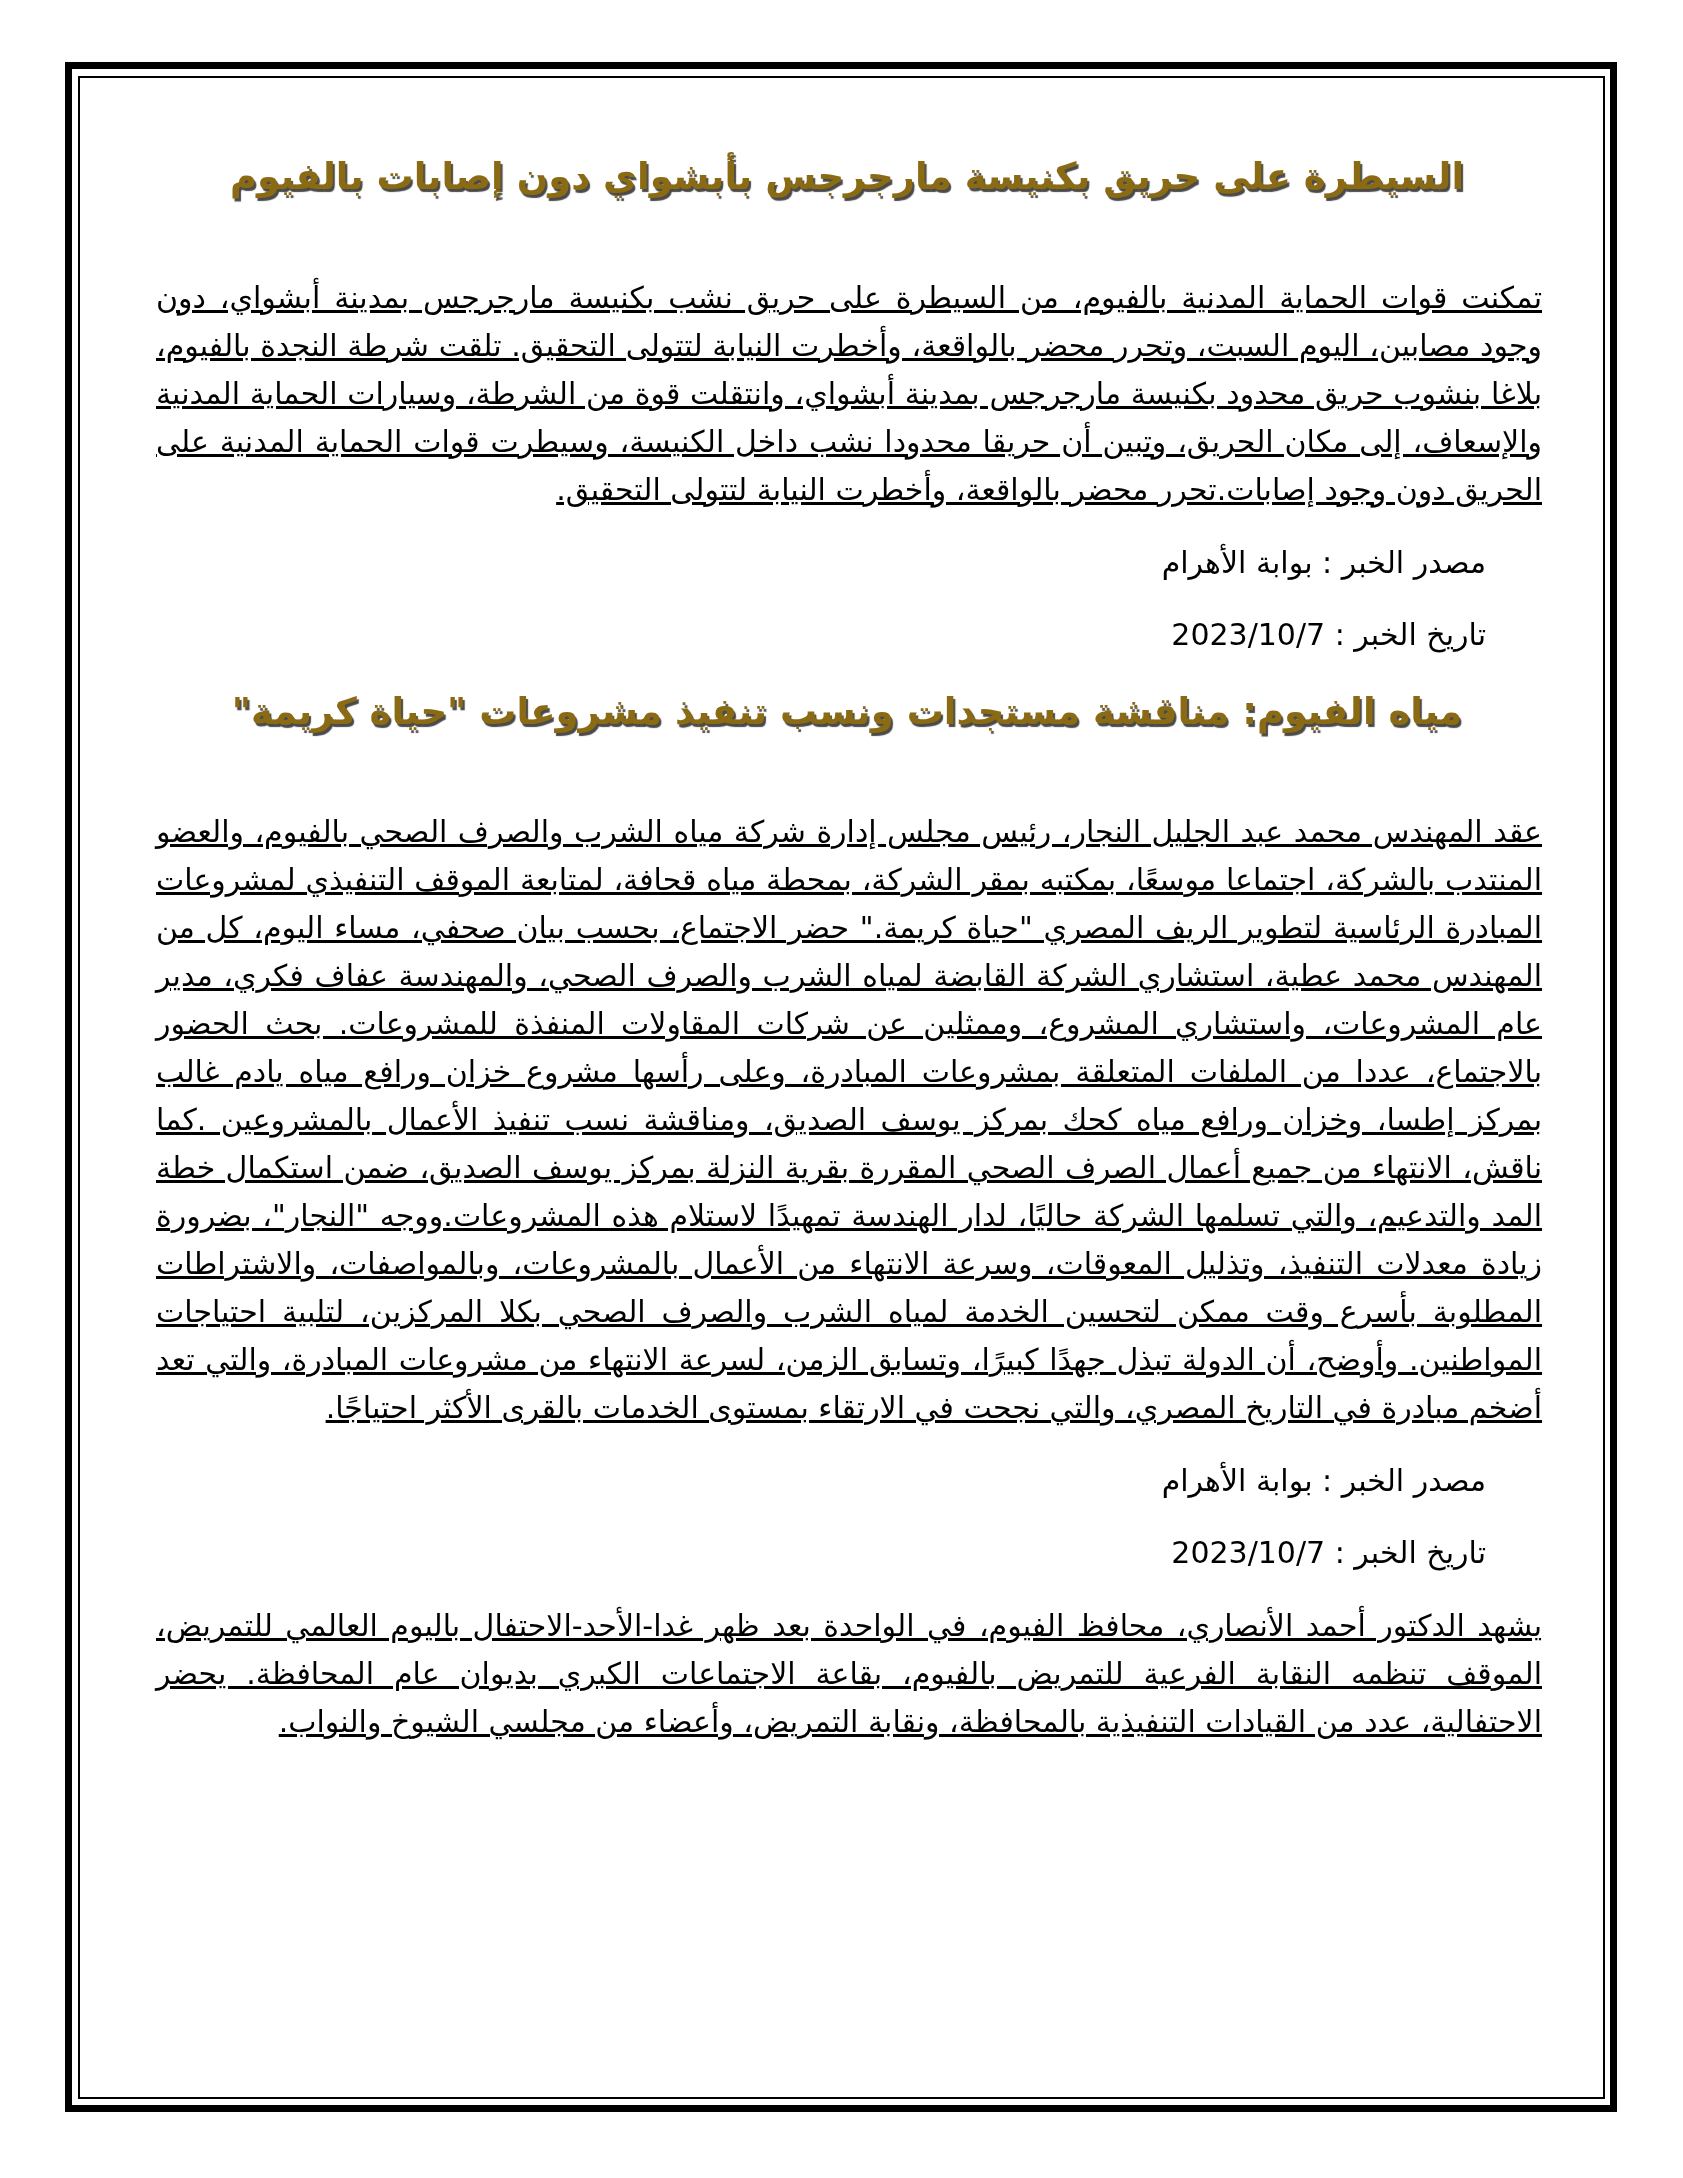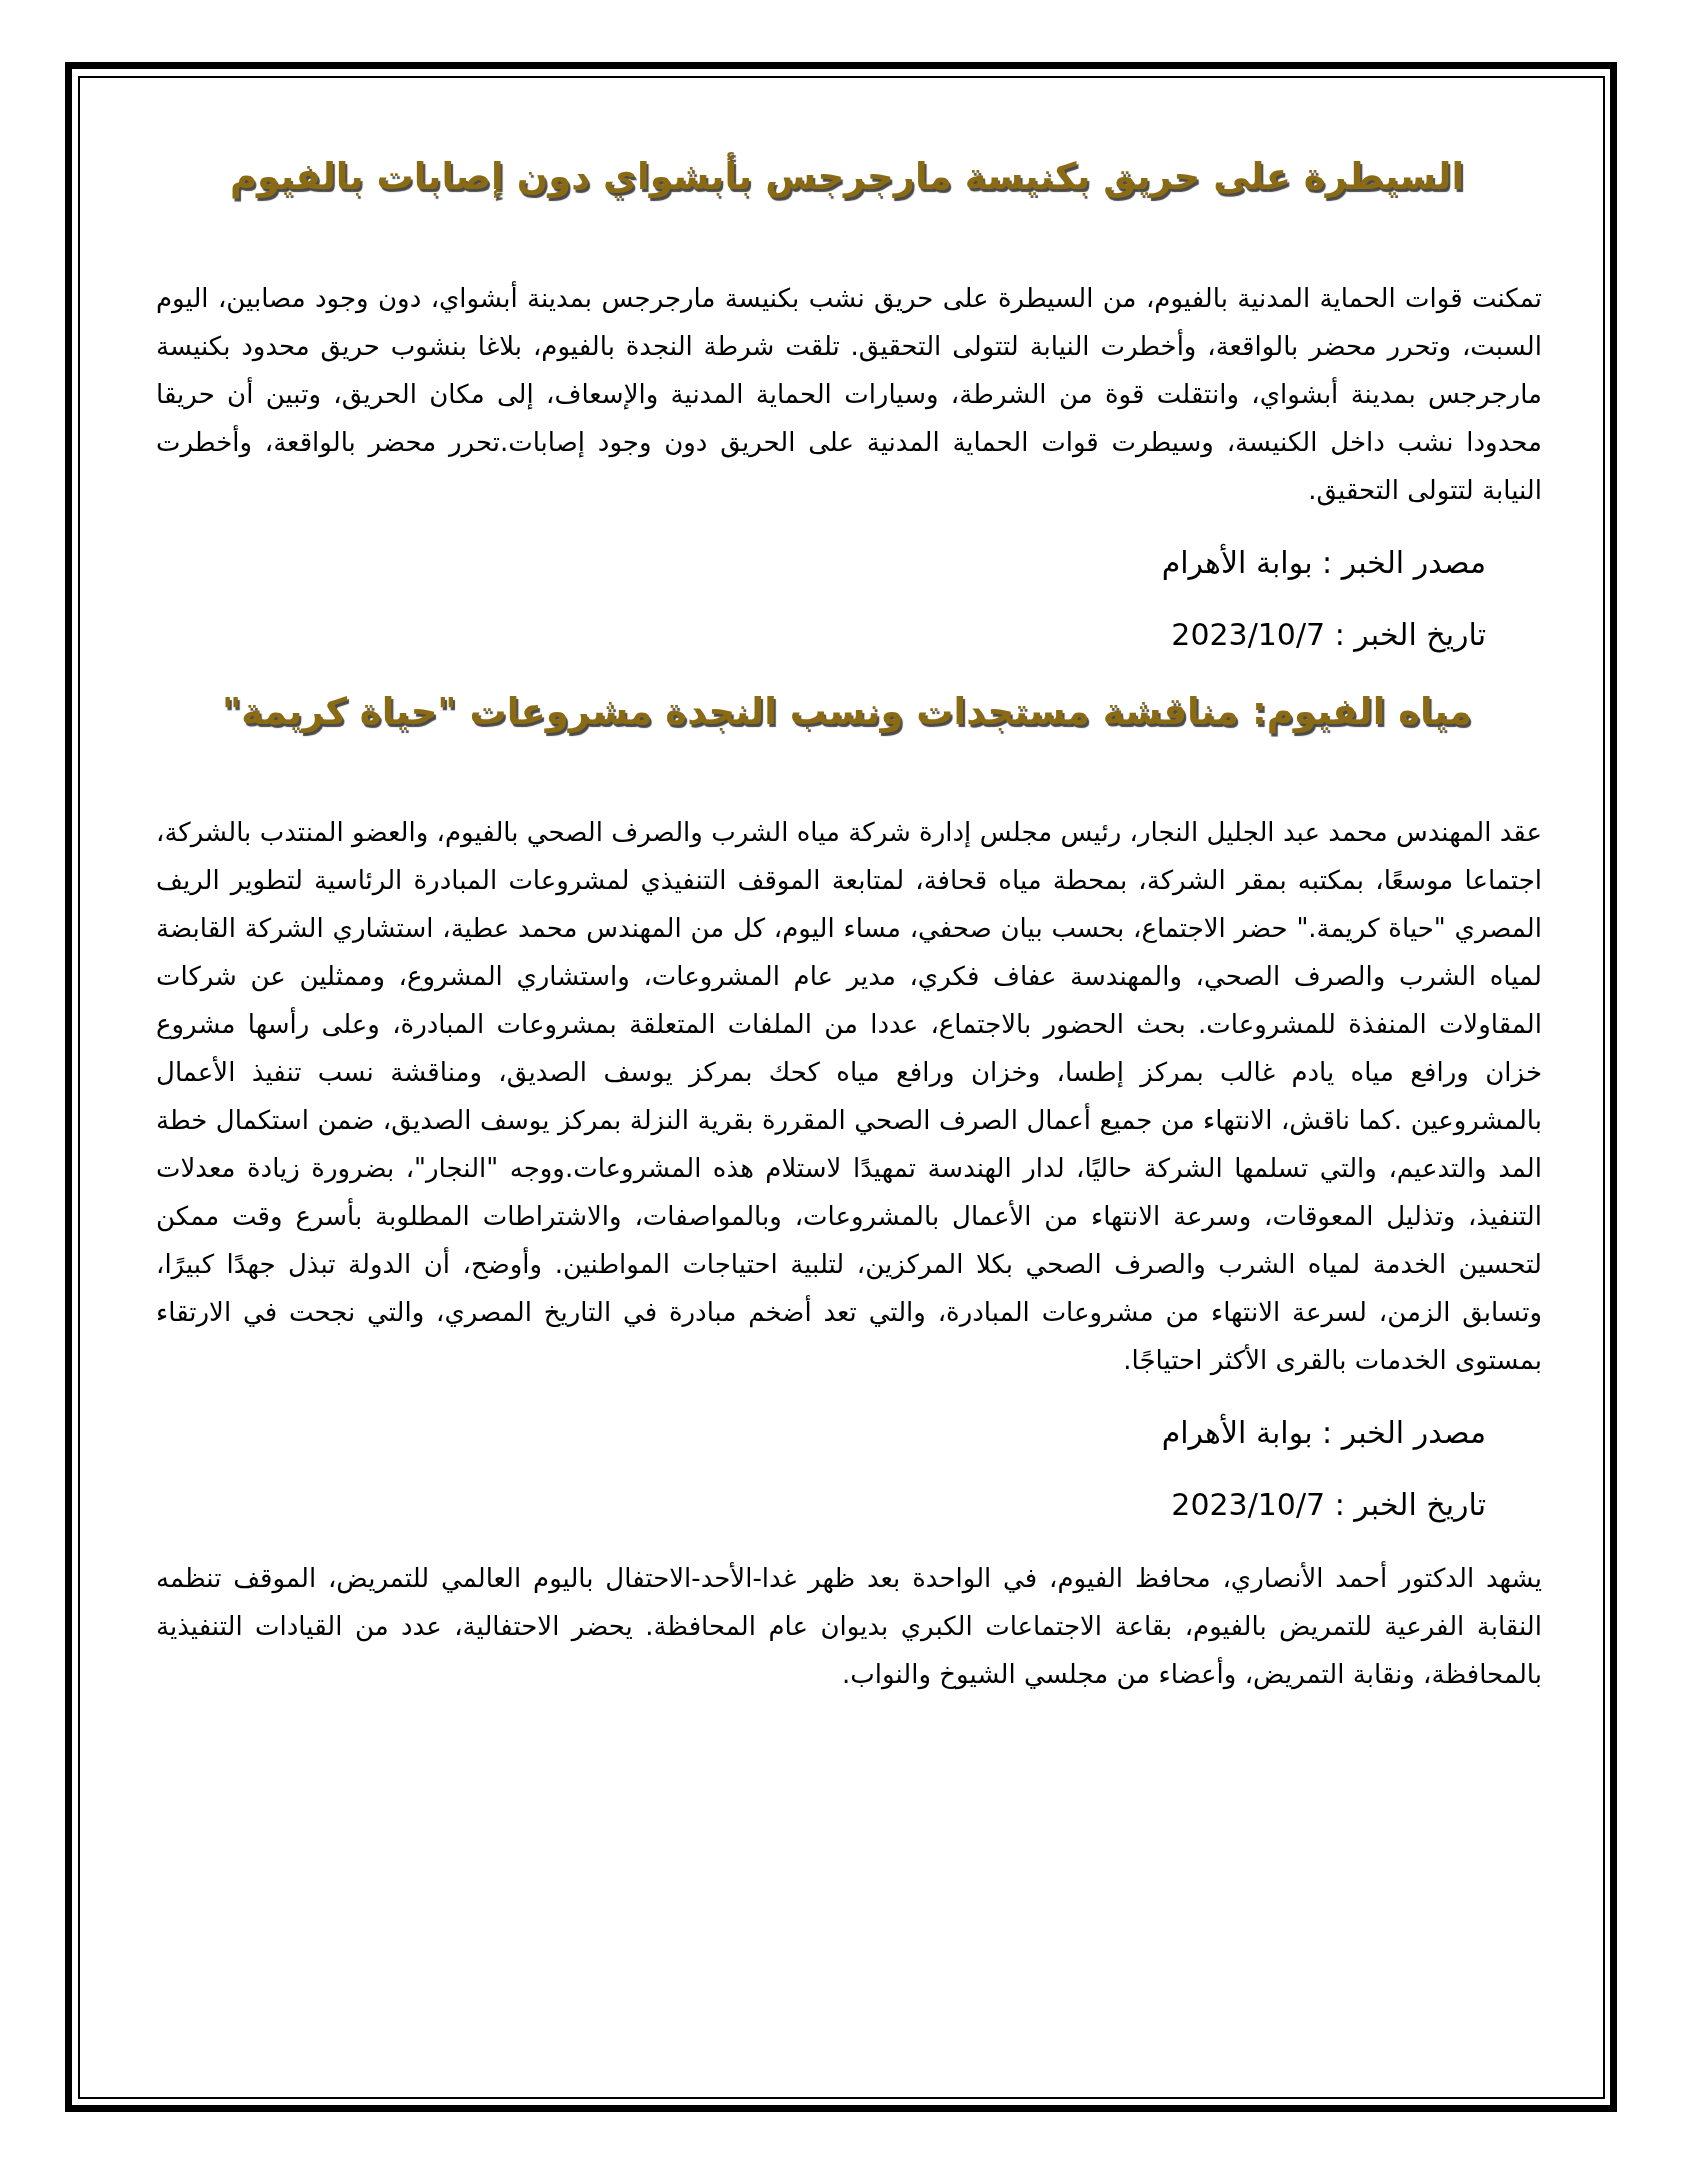--- a/index.html
+++ b/index.html
@@ -40,24 +40,25 @@
   .article-headline {
     font-size: 37px;
     font-weight: bold;
     text-align: center;
     color: #8B6A14;
     text-shadow: 2px 3px 1px #4a4a4a;
     margin: 12px 0 69px 0;
     line-height: 1.5;
   }
   .article-body {
-    font-size: 26px;
+    font-size: 30px;
     line-height: 48px;
     text-align: justify;
     margin: 0 0 26px 4px;
+    text-decoration: underline;
   }
   .meta-line {
     font-size: 30px;
     line-height: 46px;
     text-align: right;
     margin: 0 56px 26px 0;
     white-space: nowrap;
   }
   .meta-line .value { unicode-bidi: embed; text-align: center; }
 </style>
@@ -70,21 +71,21 @@
 <div class="content">
 
   <section class="article">
     <h2 class="article-headline">السيطرة على حريق بكنيسة مارجرجس بأبشواي دون إصابات بالفيوم</h2>
     <p class="article-body">تمكنت قوات الحماية المدنية بالفيوم، من السيطرة على حريق نشب بكنيسة مارجرجس بمدينة أبشواي،  دون وجود مصابين، اليوم السبت، وتحرر محضر بالواقعة، وأخطرت النيابة لتتولى التحقيق. تلقت شرطة النجدة بالفيوم، بلاغا بنشوب حريق محدود بكنيسة مارجرجس بمدينة أبشواي، وانتقلت قوة من الشرطة، وسيارات الحماية المدنية والإسعاف، إلى مكان الحريق، وتبين أن حريقا محدودا نشب داخل الكنيسة، وسيطرت قوات الحماية المدنية على الحريق دون وجود إصابات.تحرر محضر بالواقعة، وأخطرت النيابة لتتولى التحقيق.</p>
     <div class="meta-line"><span>مصدر الخبر : </span><span class="value">بوابة الأهرام</span></div>
     <div class="meta-line"><span>تاريخ الخبر : </span><span class="value">2023/10/7</span></div>
   </section>
 
   <section class="article">
-    <h2 class="article-headline">مياه الفيوم: مناقشة مستجدات ونسب النجدة مشروعات "حياة كريمة"</h2>
+    <h2 class="article-headline">مياه الفيوم: مناقشة مستجدات ونسب تنفيذ مشروعات "حياة كريمة"</h2>
     <p class="article-body">عقد المهندس محمد عبد الجليل النجار، رئيس مجلس إدارة شركة مياه الشرب والصرف الصحي بالفيوم،  والعضو المنتدب بالشركة، اجتماعا موسعًا، بمكتبه بمقر الشركة، بمحطة مياه قحافة، لمتابعة الموقف التنفيذي لمشروعات المبادرة الرئاسية لتطوير الريف المصري "حياة كريمة." حضر الاجتماع، بحسب بيان صحفي، مساء اليوم، كل من المهندس محمد عطية، استشاري الشركة القابضة لمياه الشرب والصرف الصحي، والمهندسة عفاف فكري، مدير عام المشروعات، واستشاري المشروع، وممثلين عن شركات المقاولات المنفذة للمشروعات. بحث الحضور بالاجتماع، عددا من الملفات المتعلقة بمشروعات المبادرة، وعلى رأسها مشروع خزان ورافع مياه يادم غالب بمركز إطسا، وخزان ورافع مياه كحك بمركز يوسف الصديق، ومناقشة نسب تنفيذ الأعمال بالمشروعين .كما ناقش، الانتهاء من جميع  أعمال الصرف الصحي المقررة بقرية النزلة بمركز يوسف الصديق،  ضمن استكمال خطة المد والتدعيم، والتي تسلمها الشركة حاليًا، لدار الهندسة تمهيدًا لاستلام هذه المشروعات.ووجه "النجار"، بضرورة زيادة معدلات التنفيذ، وتذليل المعوقات، وسرعة الانتهاء من الأعمال بالمشروعات، وبالمواصفات، والاشتراطات المطلوبة بأسرع وقت ممكن لتحسين الخدمة لمياه الشرب والصرف الصحي بكلا المركزين، لتلبية احتياجات المواطنين. وأوضح، أن الدولة تبذل جهدًا كبيرًا، وتسابق الزمن، لسرعة الانتهاء من مشروعات المبادرة، والتي تعد  أضخم مبادرة في التاريخ المصري، والتي نجحت في الارتقاء بمستوى الخدمات بالقرى الأكثر احتياجًا.</p>
     <div class="meta-line"><span>مصدر الخبر : </span><span class="value">بوابة الأهرام</span></div>
     <div class="meta-line"><span>تاريخ الخبر : </span><span class="value">2023/10/7</span></div>
   </section>
 
   <section class="article">
     <p class="article-body">يشهد الدكتور أحمد الأنصاري، محافظ الفيوم، في الواحدة بعد ظهر  غدا-الأحد-الاحتفال باليوم العالمي للتمريض، الموقف تنظمه النقابة الفرعية للتمريض بالفيوم، بقاعة الاجتماعات الكبري بديوان عام المحافظة. يحضر الاحتفالية، عدد من القيادات التنفيذية بالمحافظة، ونقابة التمريض، وأعضاء من مجلسي الشيوخ والنواب.</p>
   </section>
 
 </div>

